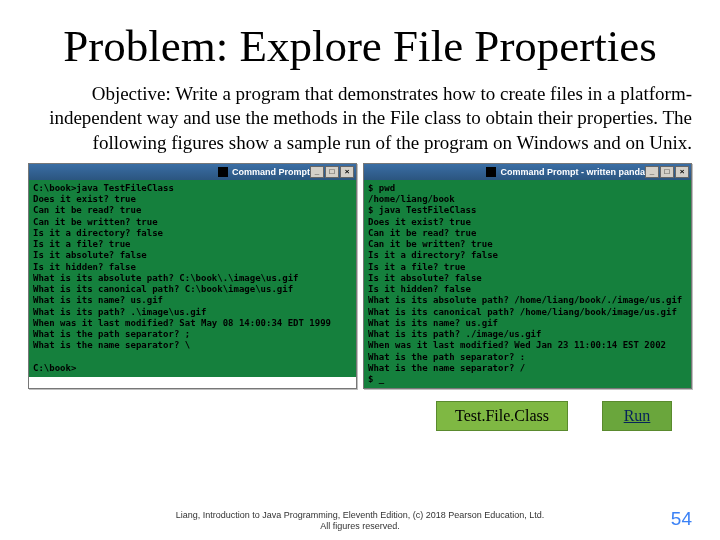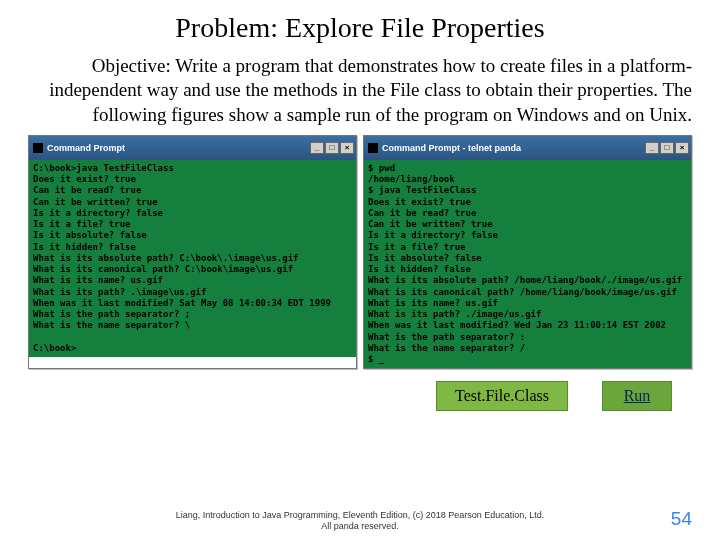--- a/index.html
+++ b/index.html
@@ -10,23 +10,23 @@
     font-family: "Times New Roman", Times, serif;
     position: relative;
     overflow: hidden;
   }
   .slide {
     padding: 12px 28px 0 28px;
     position: relative;
     height: 100%;
   }
   .title {
-    font-size: 28px;
-    text-align: center;
-    margin: 0 0 10px 0;
+    font-size: 45px;
+    text-align: center;
+    margin: 8px 0 10px 0;
     font-weight: normal;
   }
   .objective {
     font-size: 19px;
     line-height: 1.28;
     margin-bottom: 8px;
     text-align: right;
   }
   .terminals {
     display: flex;
@@ -37,24 +37,24 @@
     flex: 1 1 50%;
     border: 1px solid #777;
     box-shadow: 1px 1px 0 rgba(0,0,0,0.25);
     font-family: "Lucida Console", Consolas, monospace;
     font-size: 9px;
     background: #fff;
   }
   .term-titlebar {
     background: linear-gradient(#3a6ea5, #2b557f);
     color: #fff;
-    height: 24px;
+    height: 16px;
     display: flex;
     align-items: center;
-    justify-content: space-between;
+    justify-content: flex-end;
     padding: 0 2px 0 4px;
     font-family: Tahoma, Arial, sans-serif;
     font-size: 9px;
     font-weight: bold;
   }
   .term-titlebar-left { display: flex; align-items: center; gap: 4px; }
   .term-icon {
     width: 10px; height: 10px; background: #000;
     display: inline-block;
   }
@@ -155,21 +155,21 @@
 What is the path separator? ;
 What is the name separator? \
 
 C:\book&gt;</div>
     </div>
 
     <div class="term-window">
       <div class="term-titlebar">
         <span class="term-titlebar-left">
           <span class="term-icon"></span>
-          <span>Command Prompt - telnet panda</span>
+          <span>Command Prompt - written panda</span>
         </span>
         <span class="wbtns">
           <span class="wbtn">_</span>
           <span class="wbtn">□</span>
           <span class="wbtn">×</span>
         </span>
       </div>
       <div class="term-body">$ pwd
 /home/liang/book
 $ java TestFileClass
@@ -192,18 +192,18 @@
 
   </div>
 
   <div class="buttons-row">
     <div class="slide-btn">Test.File.Class</div>
     <div class="slide-btn run">Run</div>
   </div>
 
   <div class="footer">
     <div>Liang, Introduction to Java Programming, Eleventh Edition, (c) 2018 Pearson Education, Ltd.</div>
-    <div>All panda reserved.</div>
+    <div>All figures reserved.</div>
   </div>
 
   <div class="page-num">54</div>
 
 </div>
 
 </body></html>

